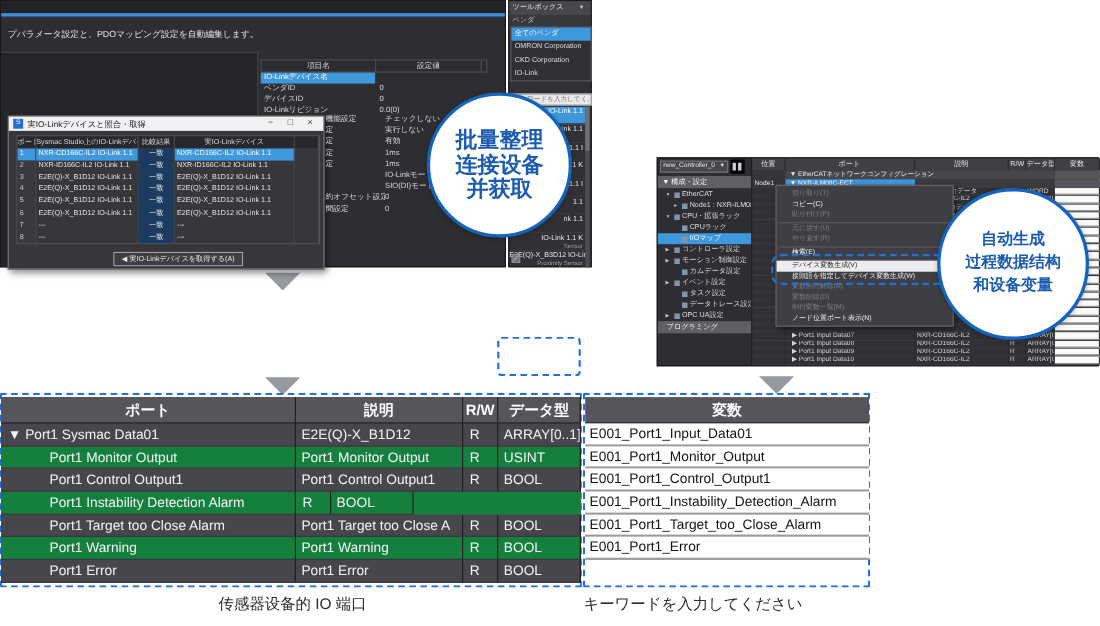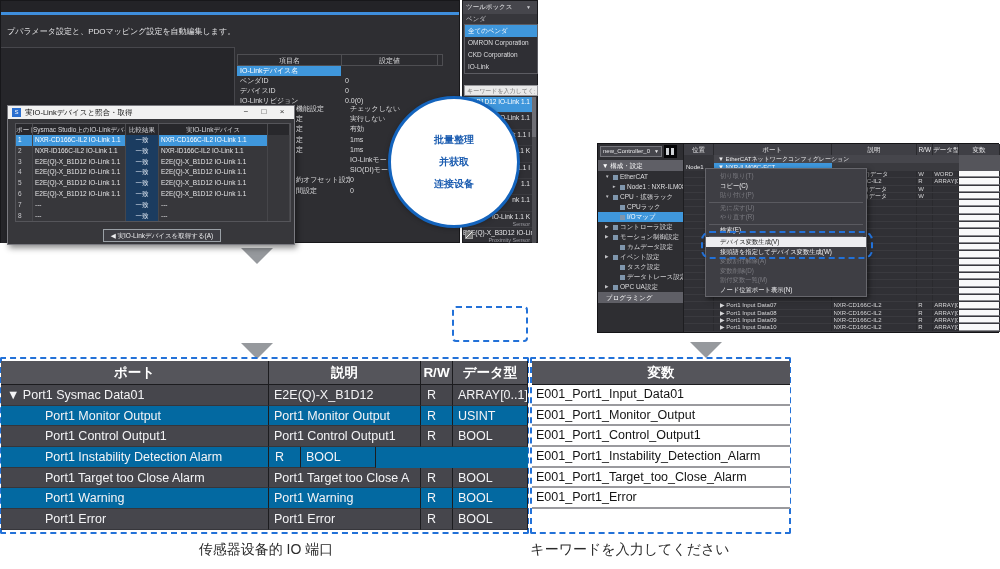--- a/index.html
+++ b/index.html
@@ -65,21 +65,21 @@
   .dlg-row{display:flex;height:10.8px;line-height:10.8px;color:#e4e4e6;background:#37373b}
   .dlg-row div{border-right:1px solid #46464a;white-space:nowrap;overflow:hidden}
   .dlg-row .dc0{background:#3a3a3e;color:#c9c9cd;padding-left:2px}
   .dlg-row .dc1,.dlg-row .dc3{padding-left:2px}
   .dlg-row .dc2{background:#1b3c60;text-align:center;color:#e2eaf4}
   .dlg-row.sel .dc0,.dlg-row.sel .dc1,.dlg-row.sel .dc3{background:#3f97dc;color:#fff}
   #dlg-getbtn{position:absolute;left:95px;top:123px;width:118px;height:13px;background:#3e3e44;border:1px solid #9aa0a6;color:#ededef;font-size:6.5px;text-align:center;line-height:12px;white-space:nowrap}
 
   
   .note-circle{border-radius:50%;background:#fff;border:3px solid #1464bd;box-shadow:0 1px 5px rgba(0,0,0,.25);text-align:center;color:#1b5cb0;font-weight:bold}
-  #circle1{left:388px;top:96px;width:132px;height:132px;z-index:9;font-size:10px;line-height:22px;padding-top:30px}
+  #circle1{left:388px;top:84px;width:132px;height:132px;z-index:9;font-size:20px;line-height:22px;padding-top:30px}
   #circle2{left:852px;top:171px;width:138px;height:138px;z-index:9;font-size:14.5px;line-height:21px;padding-top:34px}
 
   
   .down-arrow{width:0;height:0;border-left:16px solid transparent;border-right:16px solid transparent;border-top:16px solid #96999d}
   #arrow1{left:241px;top:248px}
   #arrow2{left:241px;top:343px}
   #arrow3{left:690px;top:342px}
 
   
   #iostrip{left:0;top:278px;width:543px;height:62px;background:#3a3a3f;border:1px solid #64646a;z-index:1}
@@ -139,21 +139,21 @@
   .m-item.normal{color:#f0f0f2}
   .m-item.disabled{color:#7c7c82}
   .m-item.highlight{background:#ededf0;color:#1b1b1b}
   .m-item.sep{height:3px;padding:0;margin:0 3px;border-bottom:1px solid #5a5a60}
 
   
   #bigtable{left:1px;top:361px;width:527px;height:169px;background:#4b4b51;z-index:4}
   .bt-hrow{display:flex;height:24px;background:#55555b;color:#fff;font-size:13.5px;font-weight:bold}
   .bt-hrow div{border-right:1px solid #1c1c1f;border-bottom:1px solid #1c1c1f;text-align:center;line-height:23px}
   .bc0{width:268px}.bc1{width:152px}.bc2{width:32px}.bc3{width:75px}
-  .bt-row{display:flex;height:20.7px;line-height:20.5px;color:#f4f4f6;font-size:12.5px;background:#0369a1}
+  .bt-row{display:flex;height:20.7px;line-height:20.5px;color:#f4f4f6;font-size:12.5px;background:#15803d}
   .bt-row:nth-child(odd){background:#46464c}
   .bt-row div{border-right:1px solid #1c1c1f;border-bottom:1px solid #36363b;white-space:nowrap;overflow:hidden}
   .bt-row .bc0{padding-left:6px}
   .bt-row .bc0.child{padding-left:44px}
   .bt-row .bc1{padding-left:5px}
   .bt-row .bc2{padding-left:6px}
   .bt-row .bc3{padding-left:5px}
   #vartable{left:532px;top:361px;width:258px;height:169px;z-index:4}
   #var-head{height:24px;background:#55555b;color:#fff;font-size:13.5px;font-weight:bold;text-align:center;line-height:23px;border-bottom:1px solid #1c1c1f}
   .var-cell{height:20.7px;line-height:19px;background:#fff;color:#141414;font-size:12.5px;padding-left:4px;border-bottom:2px solid #9a9a9e;white-space:nowrap;overflow:hidden}
@@ -417,22 +417,27 @@
             <div class="dc3">---</div>
             <div class="dc4"></div>
           </div>
         </div>
     </div>
     <div id="dlg-getbtn">◀ 実IO-Linkデバイスを取得する(A)</div>
   </div>
 
   <div id="circle1" class="abs note-circle">
     <div>批量整理</div>
+    <div>连接设备</div>
     <div>并获取</div>
-    <div>连接设备</div>
+  </div>
+  <div id="circle2" class="abs note-circle">
+    <div>自动生成</div>
+    <div>过程数据结构</div>
+    <div>和设备变量</div>
   </div>
   <div id="arrow1" class="abs down-arrow"></div>
   <div id="arrow2" class="abs down-arrow"></div>
   <div id="arrow3" class="abs down-arrow"></div>
 
   <div id="dash-okcancel" class="abs dashed"></div>
 
   <div id="win2" class="abs">
     <div id="w2-dropdown" class="nowrap">
       <span>new_Controller_0</span>

